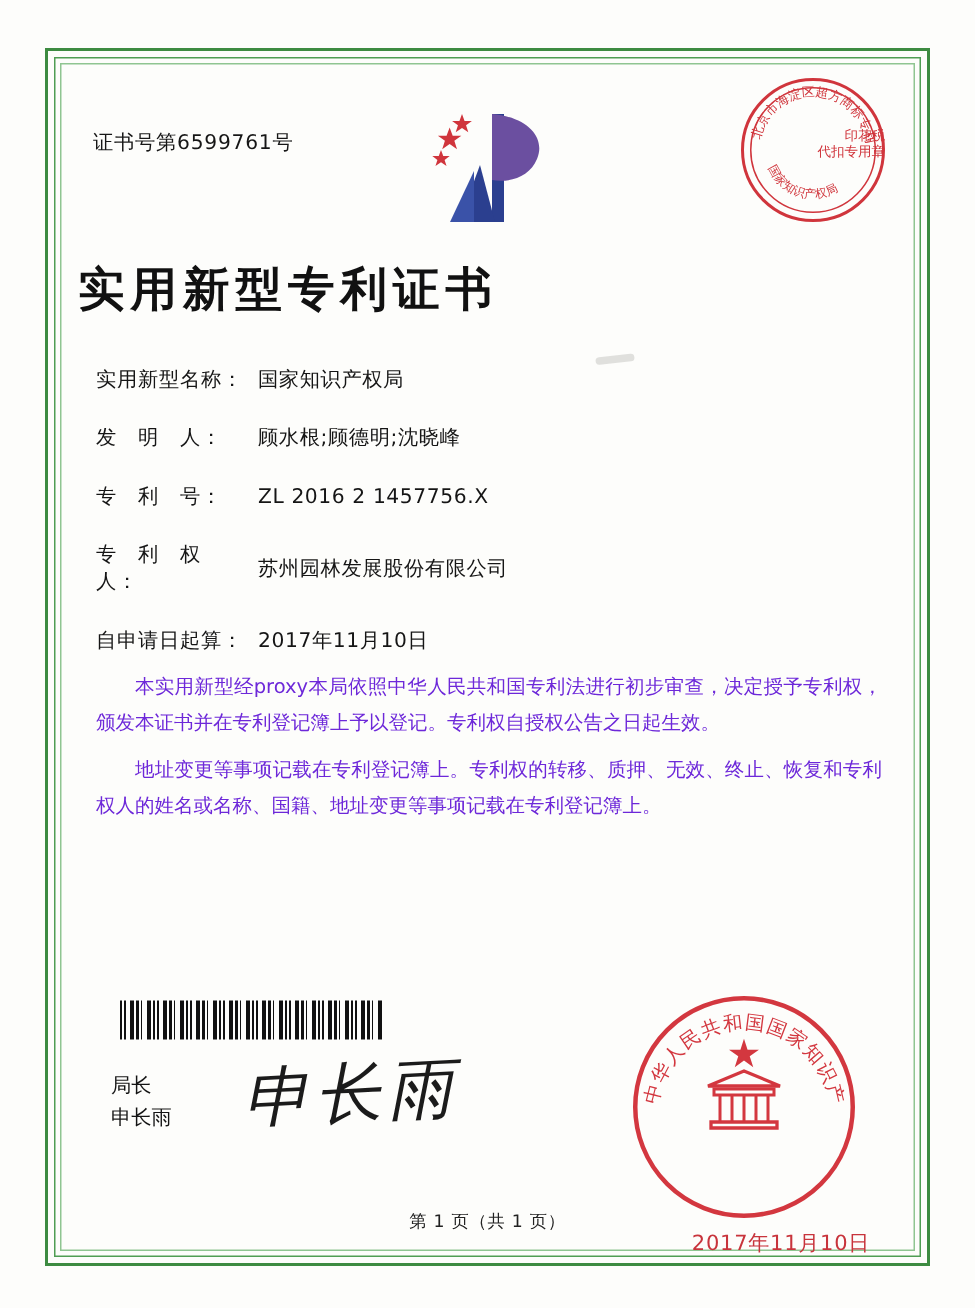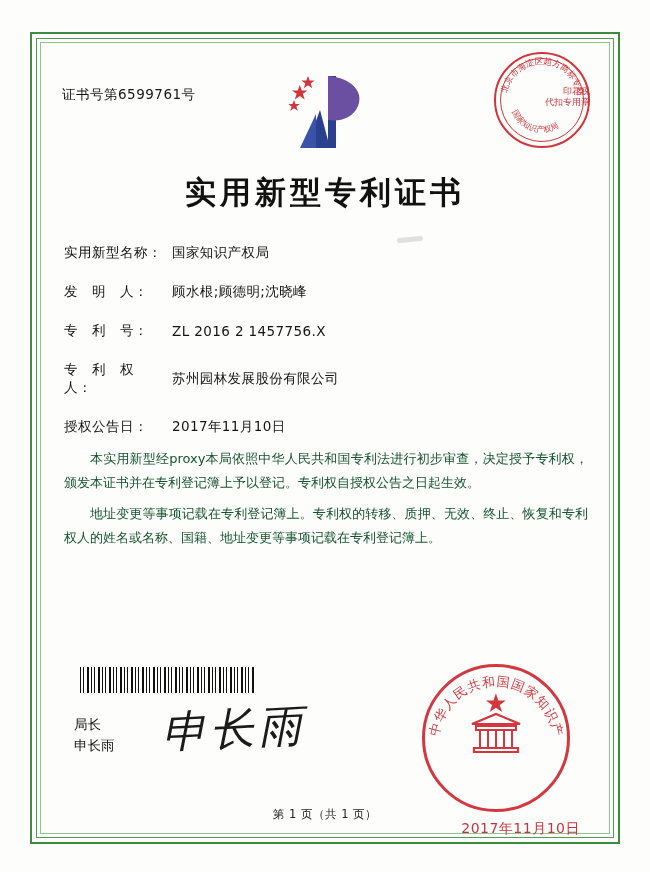--- a/index.html
+++ b/index.html
@@ -108,21 +108,21 @@
     font-size: 9px;
     line-height: 11px;
     letter-spacing: 0px;
     font-family: "DejaVu Sans", sans-serif;
   }
 
   .title {
     position: absolute;
     left: 0; right: 0;
     top: 120px;
-    text-align: center;
+    text-align: left;
     font-size: 31px;
     font-weight: bold;
     letter-spacing: 4px;
     color: #111;
     font-family: "DejaVu Sans", "Liberation Sans", sans-serif;
   }
 
   .fields {
     position: absolute;
     left: 12px;
@@ -145,21 +145,21 @@
     letter-spacing: 0.4px;
   }
 
   .paras {
     position: absolute;
     left: 12px;
     right: 10px;
     top: 395px;
     font-size: 13px;
     line-height: 24px;
-    color: #14532d;
+    color: #6d28d9;
     text-align: justify;
   }
   .paras p {
     margin: 0 0 7px 0;
     text-indent: 26px;
   }
 
   
   .barcode {
     position: absolute;
@@ -323,21 +323,21 @@
       </div>
       <div class="field">
         <span class="lbl">专　利　号：</span>
         <span class="val">ZL 2016 2 1457756.X</span>
       </div>
       <div class="field">
         <span class="lbl">专　利　权　人：</span>
         <span class="val">苏州园林发展股份有限公司</span>
       </div>
       <div class="field">
-        <span class="lbl">授权公告日：</span>
+        <span class="lbl">自申请日起算：</span>
         <span class="val">2017年11月10日</span>
       </div>
     </div>
 
     <div class="paras">
       <p>本实用新型经proxy本局依照中华人民共和国专利法进行初步审查，决定授予专利权，颁发本证书并在专利登记簿上予以登记。专利权自授权公告之日起生效。</p>
       <p>地址变更等事项记载在专利登记簿上。专利权的转移、质押、无效、终止、恢复和专利权人的姓名或名称、国籍、地址变更等事项记载在专利登记簿上。</p>
     </div>
 
     <div class="barcode">

